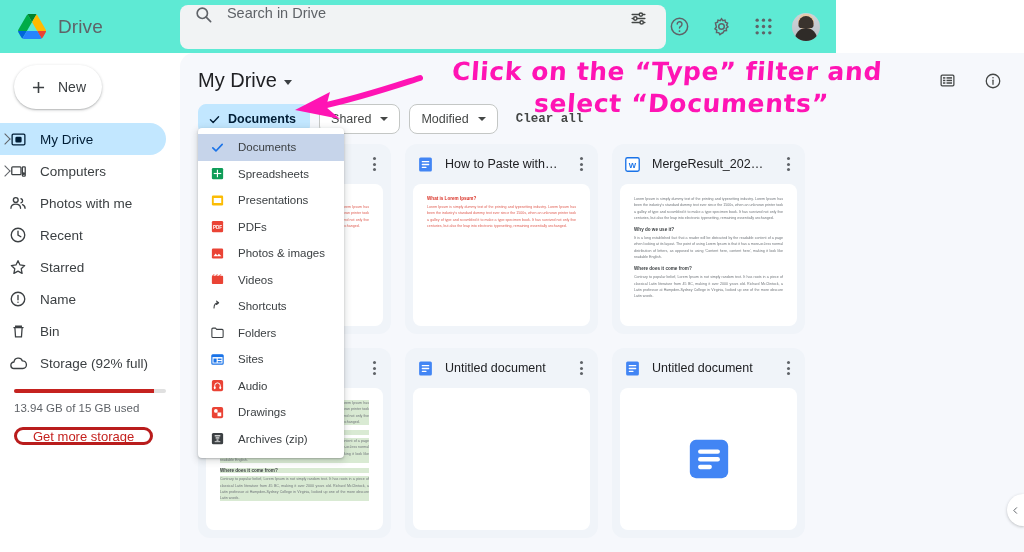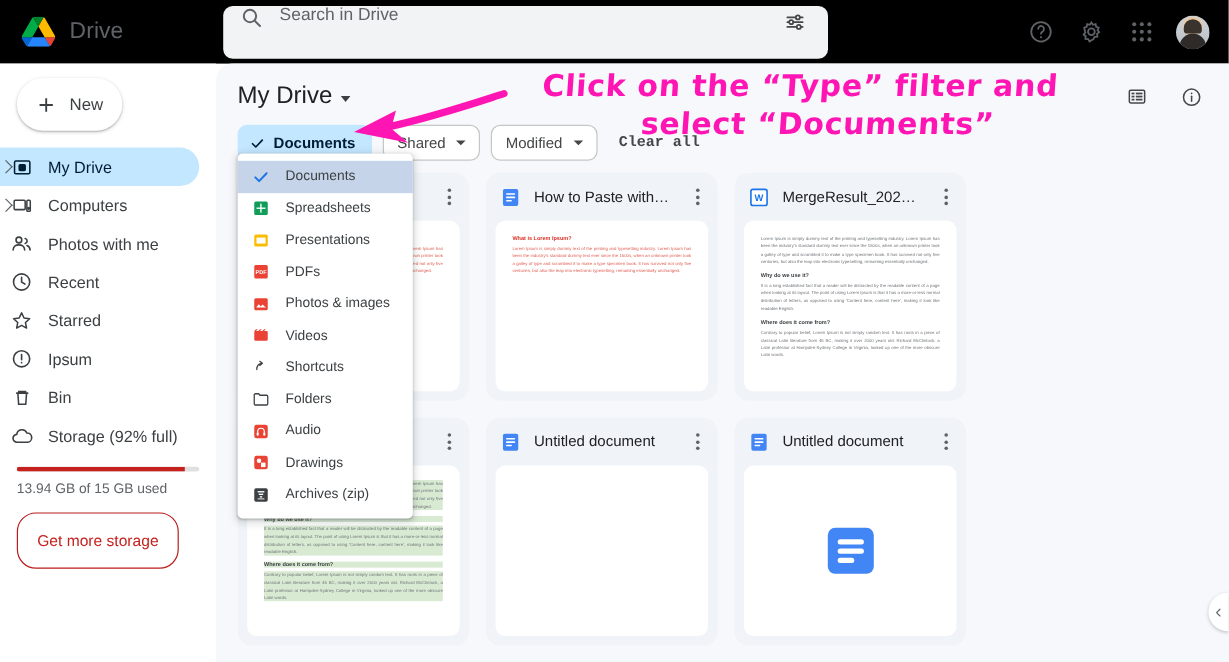--- a/index.html
+++ b/index.html
@@ -6,22 +6,22 @@
   html, body {
     width: 1024px; height: 552px;
     font-family: "Liberation Sans", sans-serif;
     background: #ffffff;
     overflow: hidden;
   }
   #app { position: relative; width: 1024px; height: 552px; background:#fff; }
 
   
   .topbar {
-    position: absolute; top:0; left:0; width:1024px; height:53px;
-    display:flex; align-items:center; background:#000000;
+    position: absolute; top:0; left:0; width:836px; height:53px;
+    display:flex; align-items:center; background:#5eead4;
   }
   .brand { display:flex; align-items:center; width:180px; padding-left:18px; gap:12px; }
   .drive-logo { width:28px; height:25px; position:relative; }
   .brand-name { font-size:19px; color:#5f6368; letter-spacing:0.1px; }
 
   .searchwrap {
     margin-left:6px; width:504px; height:44px; background:#f1f3f4;
     border-radius:8px; display:flex; align-items:flex-start; padding:0 14px; gap:14px;
   }
   .search-input {
@@ -71,21 +71,21 @@
     border-right:1.4px solid #5f6368; border-bottom:1.4px solid #5f6368;
     transform:rotate(-45deg); display:none;
   }
   .nav-item.has-caret .caret{ display:block; }
 
   .storage-bar { margin:10px 14px 0 14px; height:4px; border-radius:2px; background:#e0e0e0; overflow:hidden; }
   .storage-fill { height:100%; background:#c5221f; }
   .storage-text { margin:9px 0 0 14px; font-size:11.5px; color:#5f6368; }
   .get-storage {
     margin:13px 0 0 14px; display:inline-flex; align-items:center; justify-content:center;
-    height:47px; padding:0 16px; border:1px solid #b91c1c; border-radius:16px;
+    height:18px; padding:0 16px; border:3px solid #b91c1c; border-radius:16px;
     font-size:13px; color:#c5221f; cursor:pointer;
   }
 
   
   .main {
     position:absolute; top:53px; left:180px; width:844px; height:499px;
     background:#f6f8fc; border-radius:14px 0 0 0; overflow:hidden;
   }
   .main-head { padding:16px 20px 0 18px; display:flex; align-items:center; }
   .crumb { font-size:20px; color:#202124; display:flex; align-items:center; gap:7px; cursor:pointer; }
@@ -285,21 +285,21 @@
     </div>
 
     <div class="nav-item">
       <span class="ni-ico">
         <svg width="18" height="18" viewBox="0 0 24 24" fill="none" stroke="#3c4043" stroke-width="1.8">
           <circle cx="12" cy="12" r="9"></circle>
             <line x1="12" y1="7.2" x2="12" y2="13" stroke-linecap="round"></line>
           <circle cx="12" cy="16.3" r="0.95" fill="#3c4043" stroke="none"></circle>
         </svg>
       </span>
-      <span>Ipsum</span>
+      <span>Name</span>
     </div>
 
     <div class="nav-item">
       <span class="ni-ico">
         <svg width="17" height="17" viewBox="0 0 24 24" fill="none" stroke="#3c4043" stroke-width="1.8">
           <path d="M5.5 6.5h13M8 6.5V4.6h8V6.5M6.9 6.5l.9 13h8.4l.9-13" stroke-linecap="round"></path>
         </svg>
       </span>
       <span>Bin</span>
     </div>
@@ -572,20 +572,32 @@
         <span class="dd-ico">
           <svg width="15" height="15" viewBox="0 0 24 24">
             <path d="M3 6.6a1.6 1.6 0 011.6-1.6h4.2l1.8 2h8.8A1.6 1.6 0 0121 8.6v9.8a1.6 1.6 0 01-1.6 1.6H4.6A1.6 1.6 0 013 18.4z" fill="none" stroke="#3c4043" stroke-width="1.7" stroke-linejoin="round"></path>
           </svg>
         </span>
         <span>Folders</span>
       </div>
       <div class="dd-item">
         <span class="dd-ico">
           <svg width="15" height="15" viewBox="0 0 24 24">
+            <rect x="3" y="4.5" width="18" height="15" rx="1.6" fill="none" stroke="#1a73e8" stroke-width="1.9"></rect>
+            <rect x="3" y="4.5" width="18" height="3.6" fill="#1a73e8"></rect>
+            <rect x="5.6" y="10.5" width="5" height="6.4" fill="#1a73e8"></rect>
+            <rect x="12.4" y="10.5" width="6" height="2.2" fill="#1a73e8"></rect>
+            <rect x="12.4" y="14.6" width="6" height="2.2" fill="#1a73e8"></rect>
+          </svg>
+        </span>
+        <span>Sites</span>
+      </div>
+      <div class="dd-item">
+        <span class="dd-ico">
+          <svg width="15" height="15" viewBox="0 0 24 24">
             <rect x="3" y="3" width="18" height="18" rx="3" fill="#ea4335"></rect>
             <path d="M7.6 14.6v-2.4a4.4 4.4 0 018.8 0v2.4" stroke="#fff" stroke-width="1.6" fill="none"></path>
             <rect x="6.2" y="13.4" width="2.8" height="4.4" rx="1.3" fill="#fff"></rect>
             <rect x="15" y="13.4" width="2.8" height="4.4" rx="1.3" fill="#fff"></rect>
           </svg>
         </span>
         <span>Audio</span>
       </div>
       <div class="dd-item">
         <span class="dd-ico">

